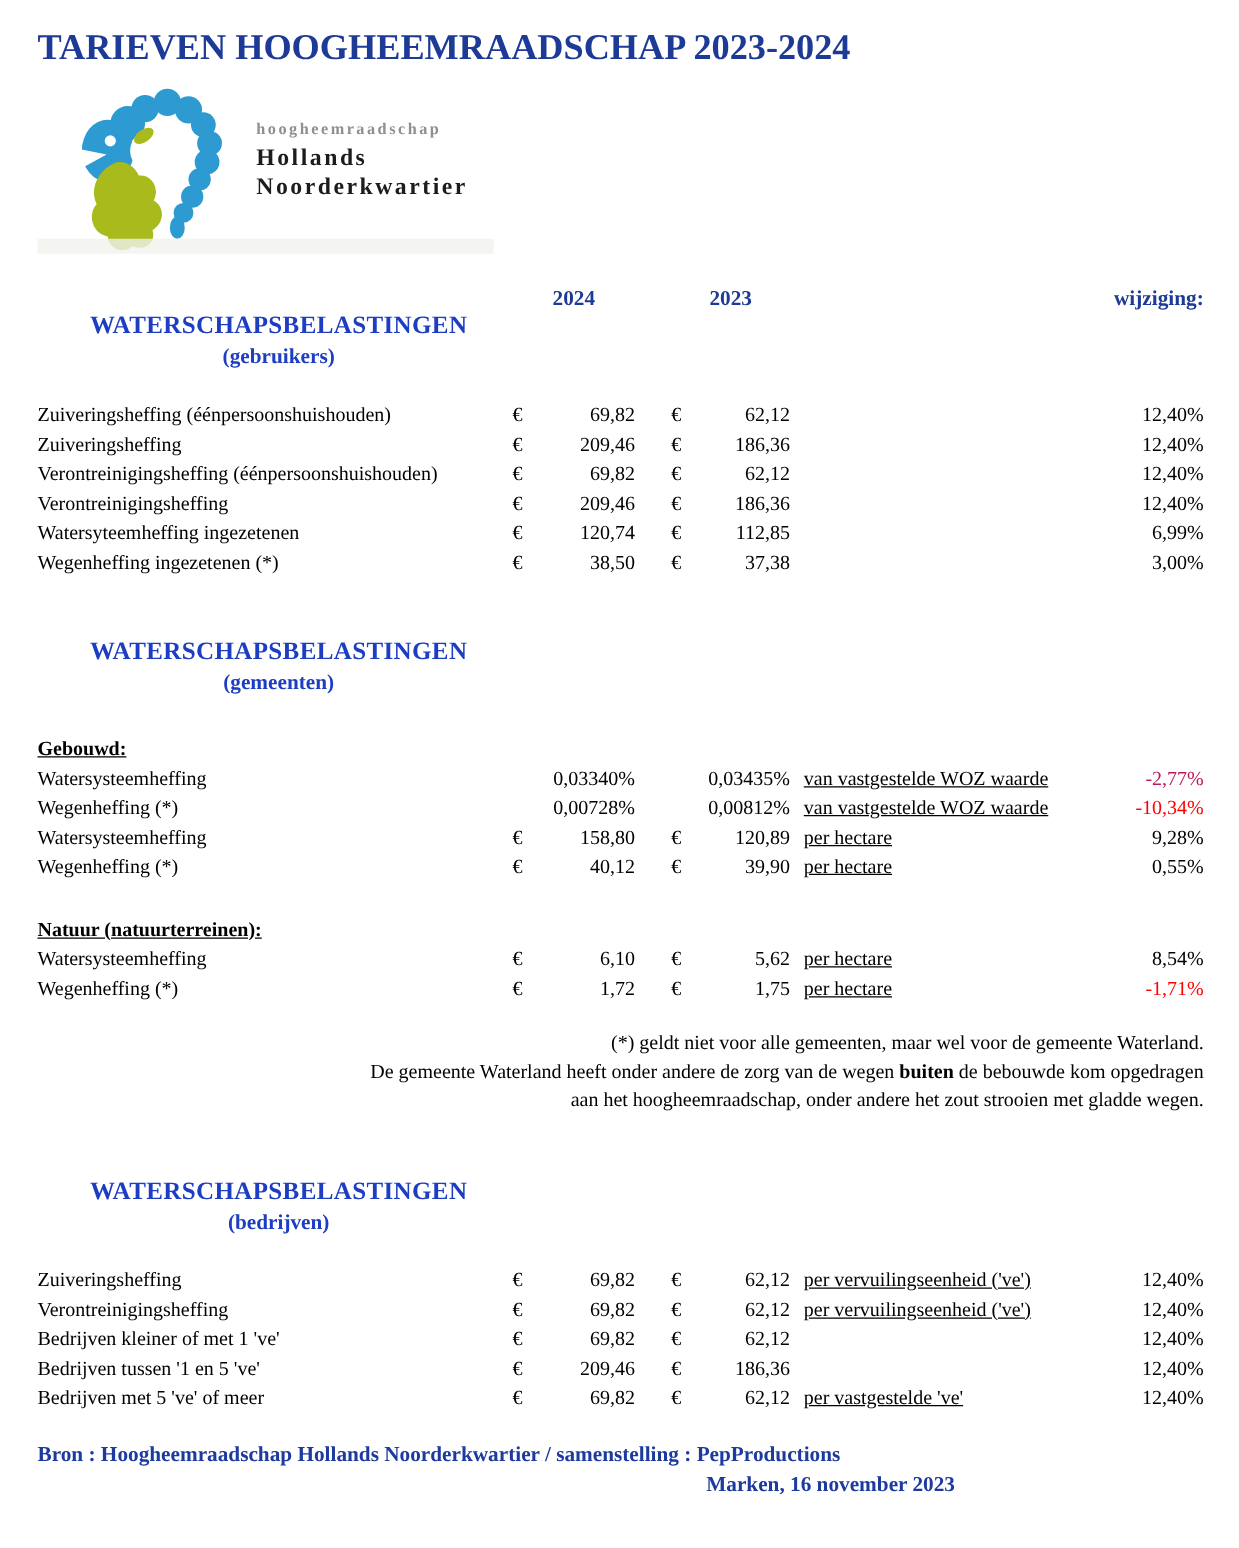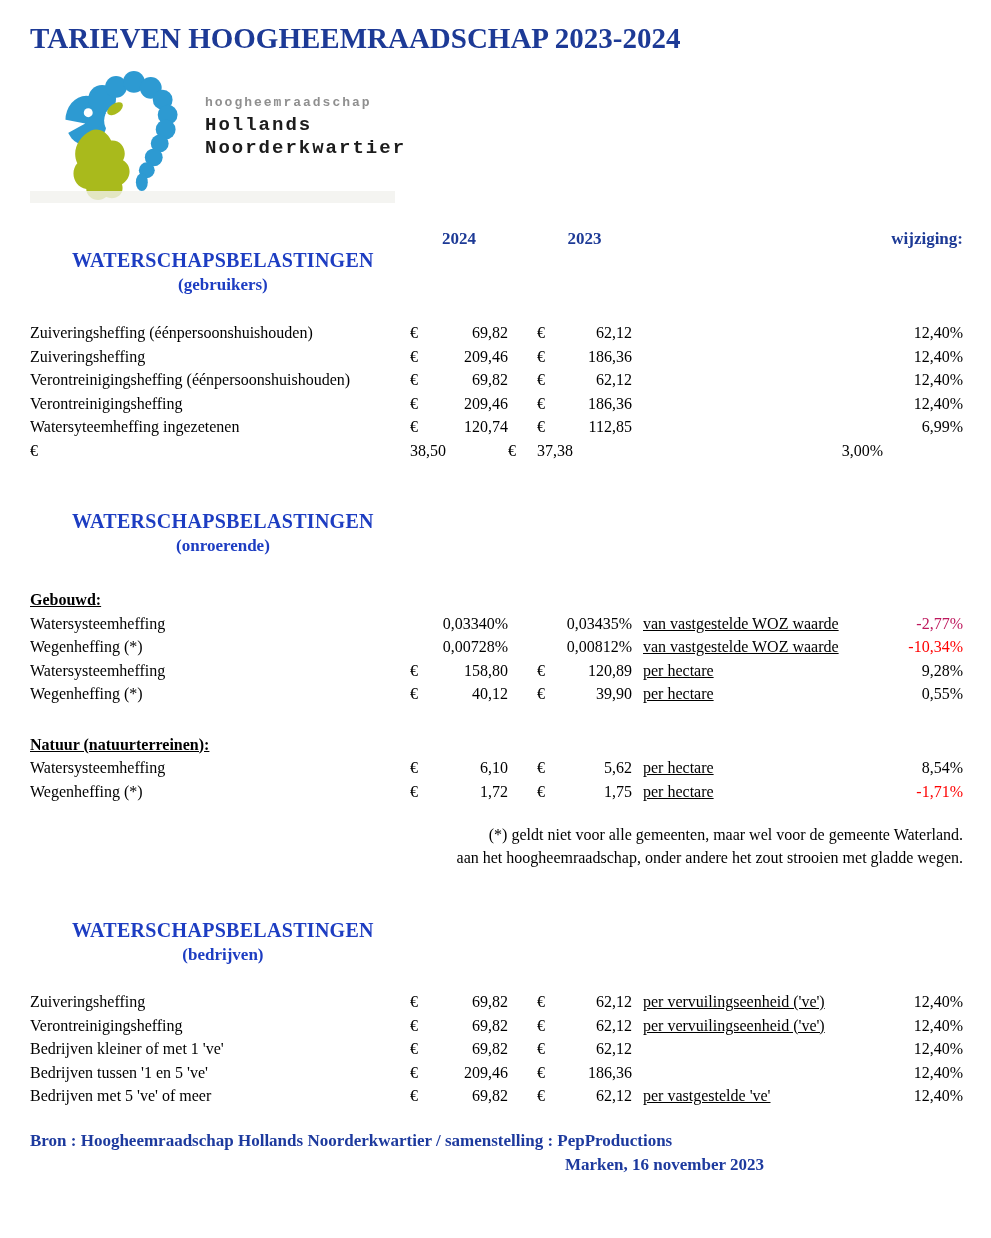--- a/index.html
+++ b/index.html
@@ -9,21 +9,21 @@
     box-sizing:border-box;padding:22px 28px 0 30px;
   }
   .title{
     margin:0;font-size:29px;font-weight:bold;color:#1d3a96;letter-spacing:0px;
     font-family:"Liberation Serif", serif;
   }
   
   .logo{margin:14px 0 0 28px;height:134px;display:flex;position:relative;width:420px;}
   .logo-strip{position:absolute;left:-28px;bottom:0;width:365px;height:12px;background:#f1f1ed;opacity:.8;}
   .logo-graphic{width:125px;height:134px;flex:0 0 auto;}
-  .logo-text{margin-left:22px;padding-top:26px;font-family:Liberation Mono, monospace;}
+  .logo-text{margin-left:22px;padding-top:26px;font-family:Liberation Serif, serif;}
   .lt-small{font-size:13px;font-weight:bold;letter-spacing:2px;color:#8f8f8f;}
   .lt-big{font-size:19px;font-weight:bold;letter-spacing:2px;color:#1c1c1c;line-height:23px;}
   .lt-big.first{margin-top:4px;}
   
   .colhead{
     display:grid;grid-template-columns:380px 98px 29px 95px 251px 80px;
     margin-top:25px;font-size:17px;font-weight:bold;color:#1d3a96;line-height:21px;
   }
   .colhead .c-y{text-align:center;}
   .colhead .c-change{text-align:right;}
@@ -155,33 +155,34 @@
       <div class="c-label">Watersyteemheffing ingezetenen</div>
       <div class="c-eur">€</div>
       <div class="c-val">120,74</div>
       <div></div>
       <div class="c-eur">€</div>
       <div class="c-val">112,85</div>
       <div class="c-unit"></div>
       <div class="c-change">6,99%</div>
     </div>
     <div class="row">
+      <div class="c-label">Wegenheffing ingezetenen (*)</div>
       <div class="c-eur">€</div>
       <div class="c-val">38,50</div>
       <div></div>
       <div class="c-eur">€</div>
       <div class="c-val">37,38</div>
       <div class="c-unit"></div>
       <div class="c-change">3,00%</div>
     </div>
   </div>
 
   <div class="section-head mt-sec2">
     <div class="sh-line1">WATERSCHAPSBELASTINGEN</div>
-    <div class="sh-line2">(onroerende)</div>
+    <div class="sh-line2">(gemeenten)</div>
   </div>
 
   <div class="group-label mt-group1"><span>Gebouwd:</span></div>
   <div class="rows">
     <div class="row">
       <div class="c-label">Watersysteemheffing</div>
       <div class="c-eur"></div>
       <div class="c-val">0,03340%</div>
       <div></div>
       <div class="c-eur"></div>
@@ -243,20 +244,21 @@
       <div></div>
       <div class="c-eur">€</div>
       <div class="c-val">1,75</div>
       <div class="c-unit">per hectare</div>
       <div class="c-change" style="color: rgb(255, 0, 0);">-1,71%</div>
     </div>
   </div>
 
   <div class="notes">
     <div>(*) geldt niet voor alle gemeenten, maar wel voor de gemeente Waterland.</div>
+    <div><span>De gemeente Waterland heeft onder andere de zorg van de wegen </span><b>buiten</b><span> de bebouwde kom opgedragen</span></div>
     <div>aan het hoogheemraadschap, onder andere het zout strooien met gladde wegen.</div>
   </div>
 
   <div class="section-head mt-sec3">
     <div class="sh-line1">WATERSCHAPSBELASTINGEN</div>
     <div class="sh-line2">(bedrijven)</div>
   </div>
 
   <div class="rows mt-sec3rows">
     <div class="row">

